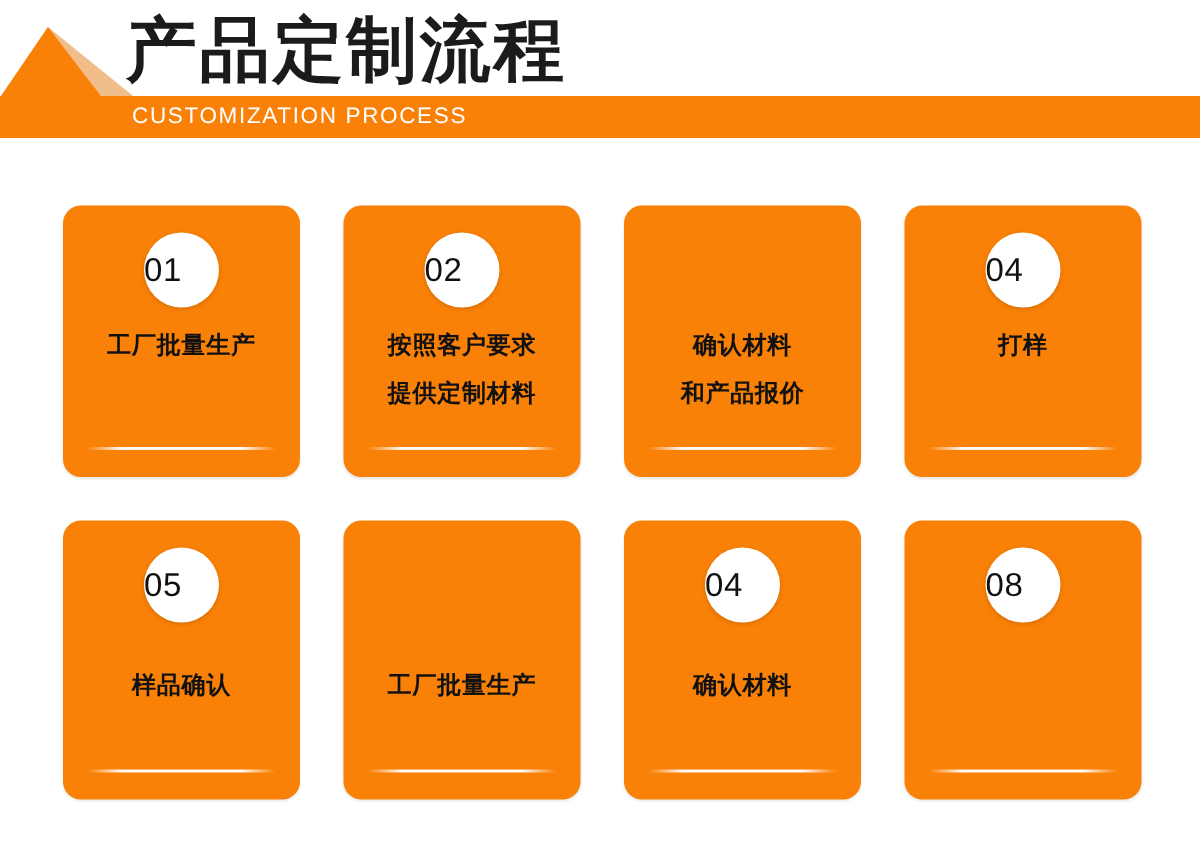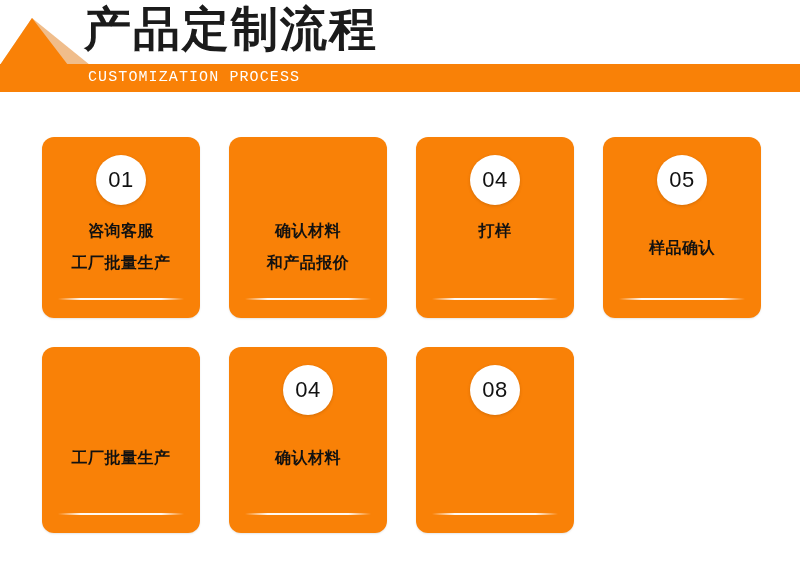--- a/index.html
+++ b/index.html
@@ -13,21 +13,20 @@
     font-family: "Liberation Sans", "DejaVu Sans", sans-serif;
     overflow: hidden;
     position: relative;
   }
 
   
   .header {
     position: relative;
     width: 800px;
     height: 100px;
-    font-family: Liberation Mono, monospace;
   }
   .header-band {
     position: absolute;
     left: 0;
     top: 64px;
     width: 800px;
     height: 28px;
     background: #f98107;
   }
   .header-fold {
@@ -113,21 +112,20 @@
     left: 50%;
     transform: translateX(-50%);
     top: 18px;
     width: 50px;
     height: 50px;
     border-radius: 50%;
     background: #ffffff;
     box-shadow: 0 1px 3px rgba(120,60,0,0.28);
     display: flex;
     align-items: center;
-    justify-content: center;
   }
   .card-badge span {
     font-size: 22px;
     color: #111111;
     letter-spacing: 0.5px;
     line-height: 22px;
   }
   .card-text {
     position: absolute;
     left: 0;
@@ -169,26 +167,35 @@
   <div class="header-subtitle">CUSTOMIZATION PROCESS</div>
 </div>
 
 <div class="grid">
 
   <div class="card two-line">
     <div class="card-badge">
       <span>01</span>
     </div>
     <div class="card-text">
-      <div>咨询客服</div>
       <div>工厂批量生产</div>
     </div>
     <div class="card-rule"></div>
   </div>
 
+  <div class="card two-line">
+    <div class="card-badge">
+      <span>02</span>
+    </div>
+    <div class="card-text">
+      <div>按照客户要求</div>
+      <div>提供定制材料</div>
+    </div>
+    <div class="card-rule"></div>
+  </div>
 
   <div class="card two-line">
     <div class="card-text">
       <div>确认材料</div>
       <div>和产品报价</div>
     </div>
     <div class="card-rule"></div>
   </div>
 
   <div class="card two-line">

